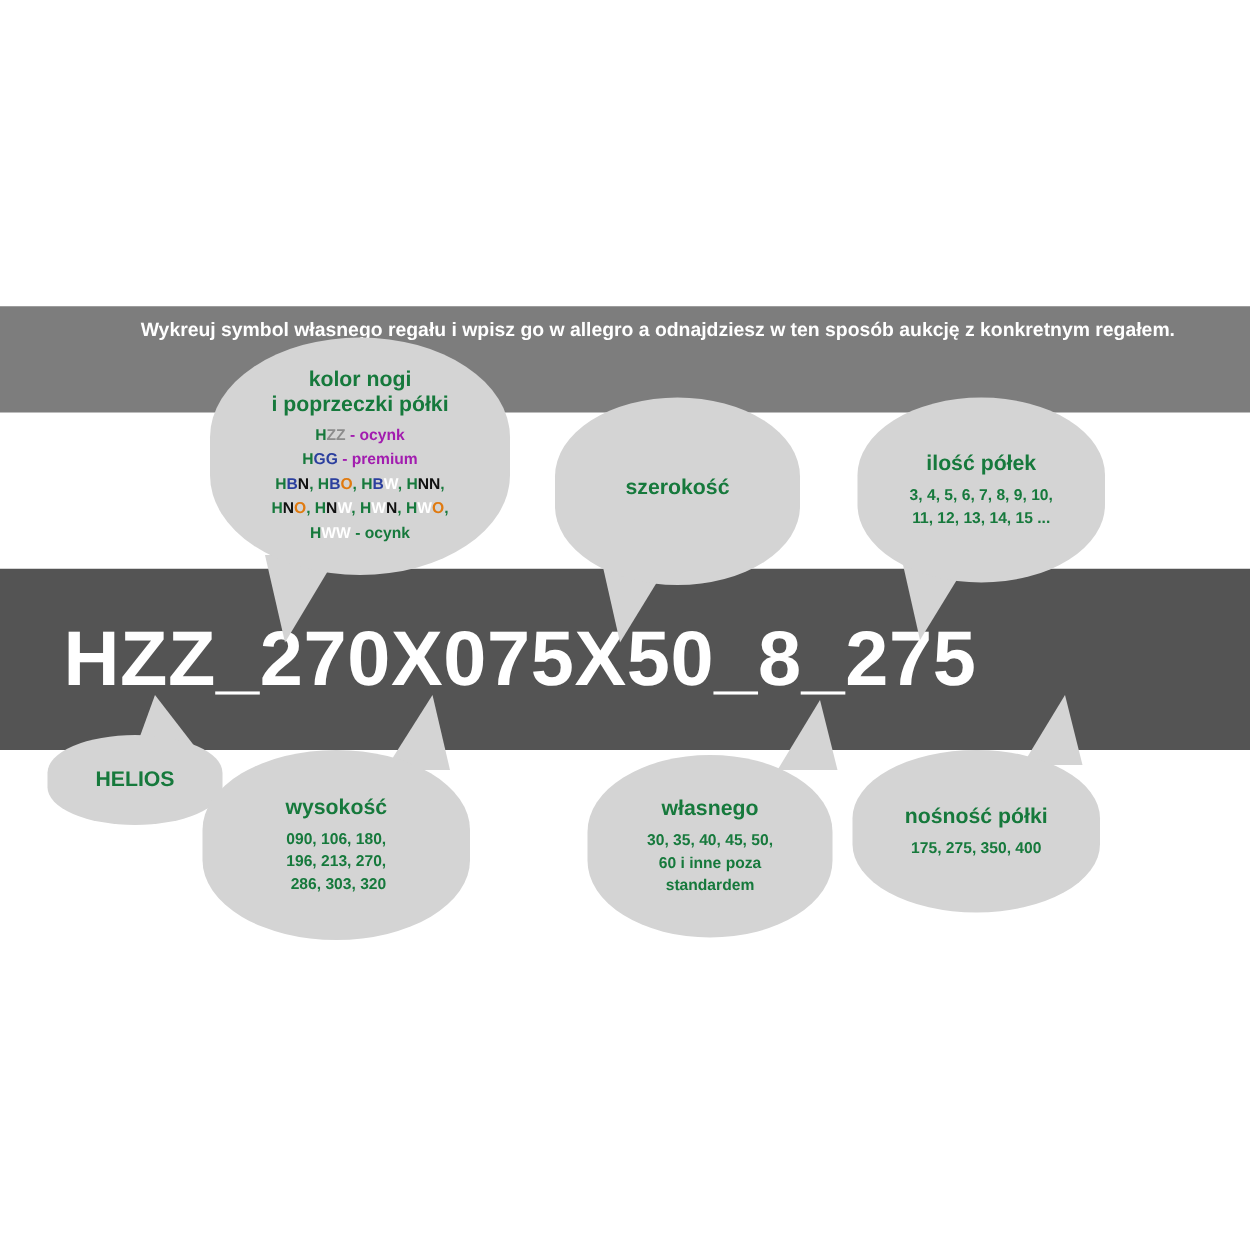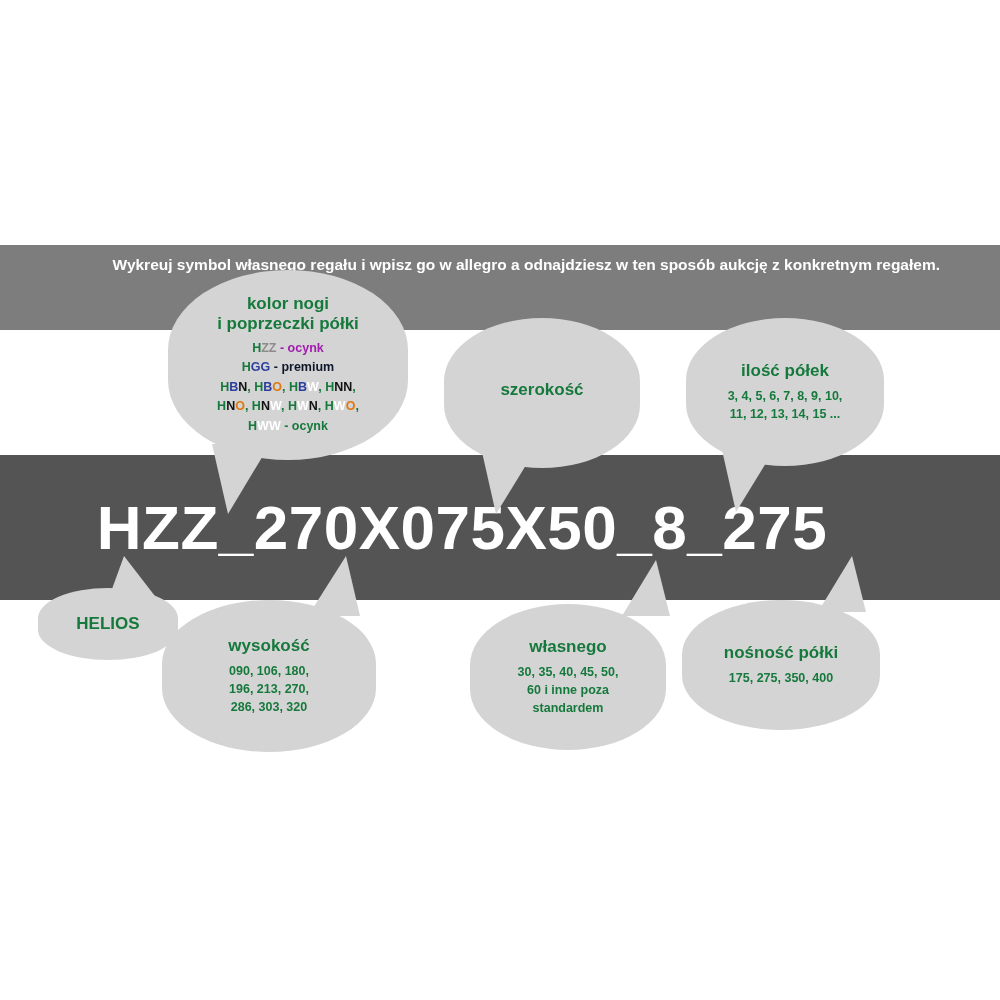--- a/index.html
+++ b/index.html
@@ -50,21 +50,20 @@
   .code {
     position: absolute;
     top: 492px;
     left: 0;
     width: 832px;
     text-align: center;
     color: #ffffff;
     font-size: 62px;
     font-weight: bold;
     letter-spacing: 0.5px;
-    padding-left: 46px;
   }
 
   
   .bubble {
     position: absolute;
     background: #d4d4d4;
     border-radius: 50% / 42%;
     box-sizing: border-box;
     text-align: center;
     display: flex;
@@ -113,21 +112,21 @@
 
   #bubble-kolor    { left: 168px; top: 270px; width: 240px; height: 190px; }
   #tail-kolor      { left: 212px; top: 444px; border-left-width: 16px; border-right-width: 42px; border-top-width: 70px; }
 
   #bubble-szer     { left: 444px; top: 318px; width: 196px; height: 150px; }
   #tail-szer       { left: 482px; top: 452px; border-left-width: 14px; border-right-width: 38px; border-top-width: 62px; }
 
   #bubble-ilosc    { left: 686px; top: 318px; width: 198px; height: 148px; }
   #tail-ilosc      { left: 722px; top: 450px; border-left-width: 14px; border-right-width: 38px; border-top-width: 62px; }
 
-  #bubble-wys      { left: 162px; top: 600px; width: 214px; height: 152px; }
+  #bubble-wys      { left: 162px; top: 600px; width: 214px; height: 152px; text-align: right; }
   #tail-wys        { left: 308px; top: 556px; border-left-width: 38px; border-right-width: 14px; border-bottom-width: 60px; }
 
   #bubble-gleb     { left: 470px; top: 604px; width: 196px; height: 146px; }
   #tail-gleb       { left: 622px; top: 560px; border-left-width: 34px; border-right-width: 14px; border-bottom-width: 56px; }
 
   #bubble-nosn     { left: 682px; top: 600px; width: 198px; height: 130px; }
   #tail-nosn       { left: 818px; top: 556px; border-left-width: 34px; border-right-width: 14px; border-bottom-width: 56px; }
   .kolor-lines { line-height: 1.55; font-size: 12.5px; font-weight: bold; }
 </style>
 </head>
@@ -145,21 +144,21 @@
   <div class="tail tail-up" id="tail-helios"></div>
   <div class="bubble only-title" id="bubble-helios">
     <div class="b-title">HELIOS</div>
   </div>
 
   <div class="tail tail-down" id="tail-kolor"></div>
   <div class="bubble" id="bubble-kolor">
     <div class="b-title">kolor nogi<br>i poprzeczki półki</div>
     <div class="kolor-lines" id="kolor-lines">
         <div><span style="color: rgb(22, 121, 60);">H</span><span style="color: rgb(140, 140, 140); text-align: right;">ZZ</span><span style="color: #a21caf;"> - ocynk</span></div>
-        <div><span style="color: rgb(22, 121, 60);">H</span><span style="color: rgb(43, 63, 158);">GG</span><span style="color: #0f172a;"> - premium</span></div>
+        <div><span style="color: rgb(22, 121, 60);">H</span><span style="color: rgb(43, 63, 158);">GG</span><span style="color: #a21caf;"> - premium</span></div>
         <div><span style="color: rgb(22, 121, 60);">H</span><span style="color: rgb(43, 63, 158);">B</span><span style="color: rgb(17, 17, 17);">N</span><span style="color: rgb(22, 121, 60);">, </span><span style="color: rgb(22, 121, 60);">H</span><span style="color: rgb(43, 63, 158);">B</span><span style="color: rgb(224, 122, 16);">O</span><span style="color: rgb(22, 121, 60);">, </span><span style="color: rgb(22, 121, 60);">H</span><span style="color: rgb(43, 63, 158);">B</span><span style="color: rgb(255, 255, 255);">W</span><span style="color: rgb(22, 121, 60);">, </span><span style="color: rgb(22, 121, 60);">H</span><span style="color: rgb(17, 17, 17);">NN</span><span style="color: rgb(22, 121, 60);">,</span></div>
         <div><span style="color: rgb(22, 121, 60);">H</span><span style="color: rgb(17, 17, 17);">N</span><span style="color: rgb(224, 122, 16);">O</span><span style="color: rgb(22, 121, 60);">, </span><span style="color: rgb(22, 121, 60);">H</span><span style="color: rgb(17, 17, 17);">N</span><span style="color: rgb(255, 255, 255);">W</span><span style="color: rgb(22, 121, 60);">, </span><span style="color: rgb(22, 121, 60);">H</span><span style="color: rgb(255, 255, 255);">W</span><span style="color: rgb(17, 17, 17);">N</span><span style="color: rgb(22, 121, 60);">, </span><span style="color: rgb(22, 121, 60);">H</span><span style="color: rgb(255, 255, 255);">W</span><span style="color: rgb(224, 122, 16);">O</span><span style="color: rgb(22, 121, 60);">,</span></div>
         <div><span style="color: rgb(22, 121, 60);">H</span><span style="color: rgb(255, 255, 255);">WW</span><span style="color: rgb(22, 121, 60);"> - ocynk</span></div>
       </div>
   </div>
 
   <div class="tail tail-down" id="tail-szer"></div>
   <div class="bubble" id="bubble-szer">
     <div class="b-title">szerokość</div>
   </div>

